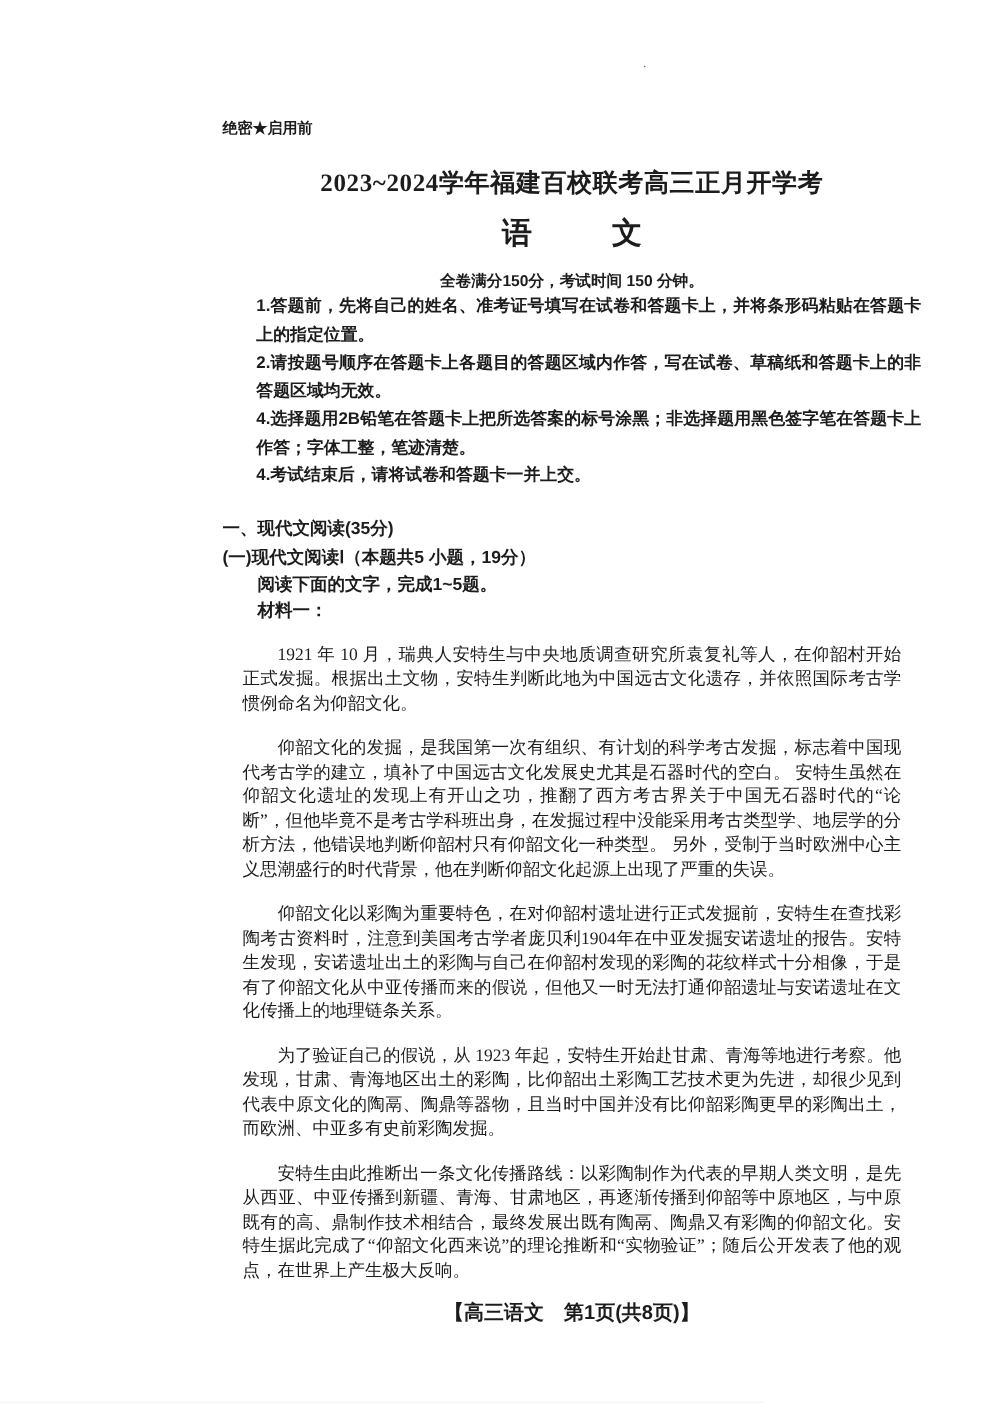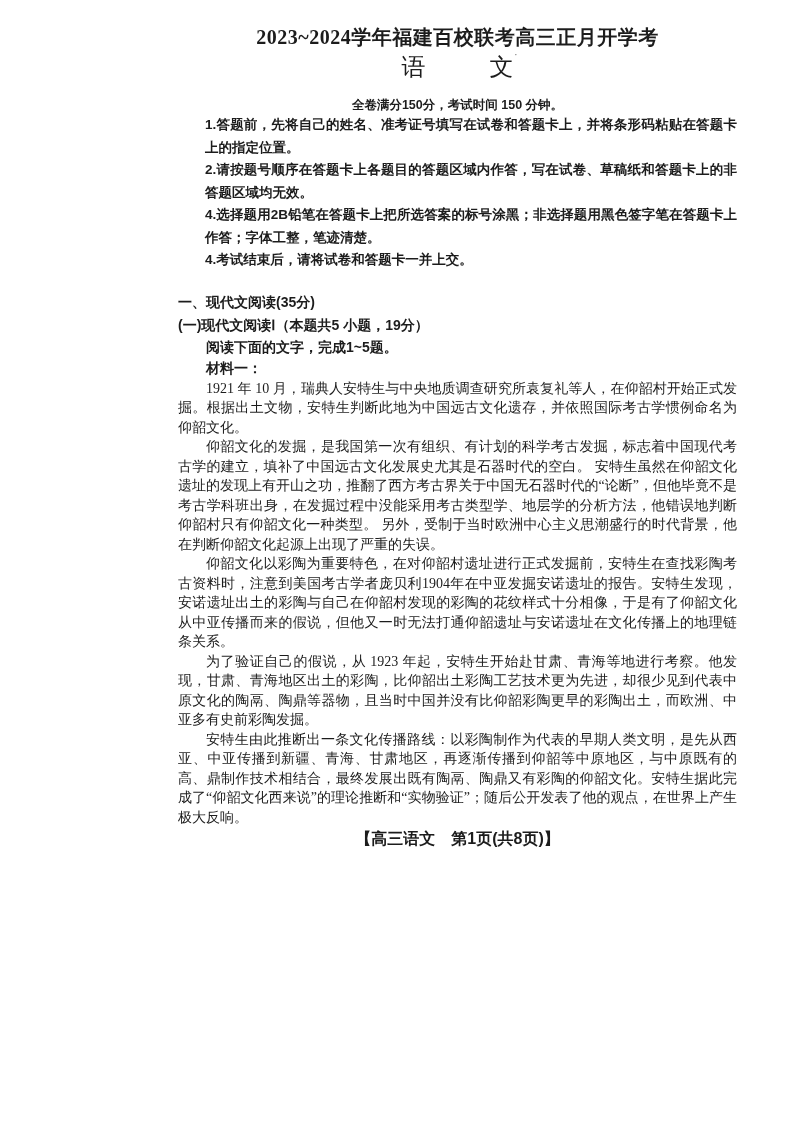--- a/index.html
+++ b/index.html
@@ -37,23 +37,24 @@
   .title {
     margin: 23px 0 0 0;
     text-align: center;
     font-family: "Liberation Serif", serif;
     font-size: 20px;
     font-weight: 600;
     line-height: 28px;
     letter-spacing: 0.5px;
   }
   .subject {
+    margin-top: 10px;
     text-align: center;
     font-size: 24px;
-    font-weight: 400;
+    font-weight: 700;
     line-height: 32px;
   }
   .subject .subject-char-first { margin-right: 64px; }
   .exam-info {
     margin-top: 13px;
     text-align: center;
     font-family: "Liberation Sans", sans-serif;
     font-size: 12.5px;
     font-weight: 600;
     line-height: 18px;
@@ -94,21 +95,21 @@
     text-indent: 2em;
   }
   .material-label {
     font-family: "Liberation Sans", sans-serif;
     font-size: 14px;
     font-weight: 700;
     line-height: 21px;
     text-indent: 2em;
   }
   .body-para {
-    margin: 0;
+    margin: 16px;
     font-family: "Liberation Serif", serif;
     font-size: 14px;
     font-weight: 400;
     line-height: 19.5px;
     text-indent: 2em;
     text-align: justify;
   }
   .page-footer {
     margin-top: 4px;
     text-align: center;
@@ -119,20 +120,21 @@
   }
 </style>
 </head>
 <body>
 
 <div class="page">
   <span class="stray-dot">·</span>
 
   <div class="content">
 
+    <div class="security">绝密★启用前</div>
 
     <div class="title">2023~2024学年福建百校联考高三正月开学考</div>
 
     <div class="subject">
       <span class="subject-char-first">语</span><span>文</span>
     </div>
 
     <div class="exam-info">全卷满分150分，考试时间 150 分钟。</div>
 
     <div class="notice-item">1.答题前，先将自己的姓名、准考证号填写在试卷和答题卡上，并将条形码粘贴在答题卡上的指定位置。</div>

